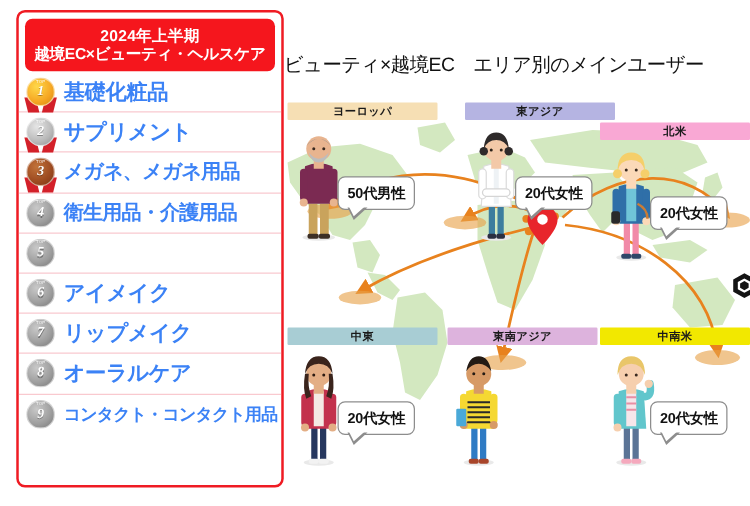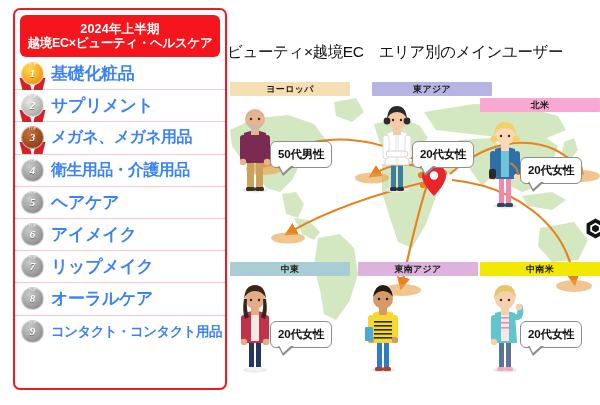--- a/index.html
+++ b/index.html
@@ -177,21 +177,20 @@
             <span class="num">4</span>
           </div>
           <div class="rank-label md">衛生用品・介護用品</div>
         </div>
         <div class="rank-row">
           <div class="medal m-gray">
             <span class="disc"></span>
             <span class="tag">TOP</span>
             <span class="num">5</span>
           </div>
-          <div class="rank-label">ヘアケア</div>
         </div>
         <div class="rank-row">
           <div class="medal m-gray">
             <span class="disc"></span>
             <span class="tag">TOP</span>
             <span class="num">6</span>
           </div>
           <div class="rank-label">アイメイク</div>
         </div>
         <div class="rank-row">

